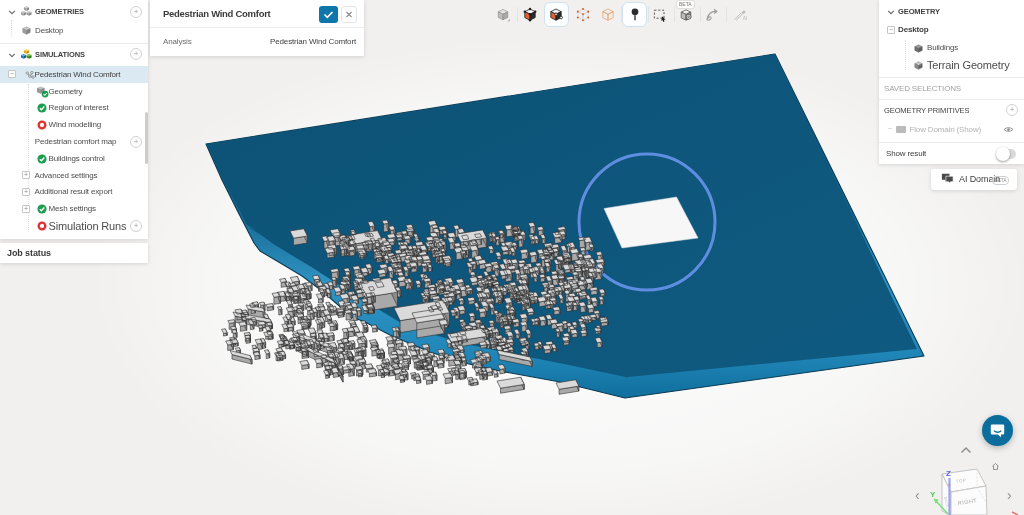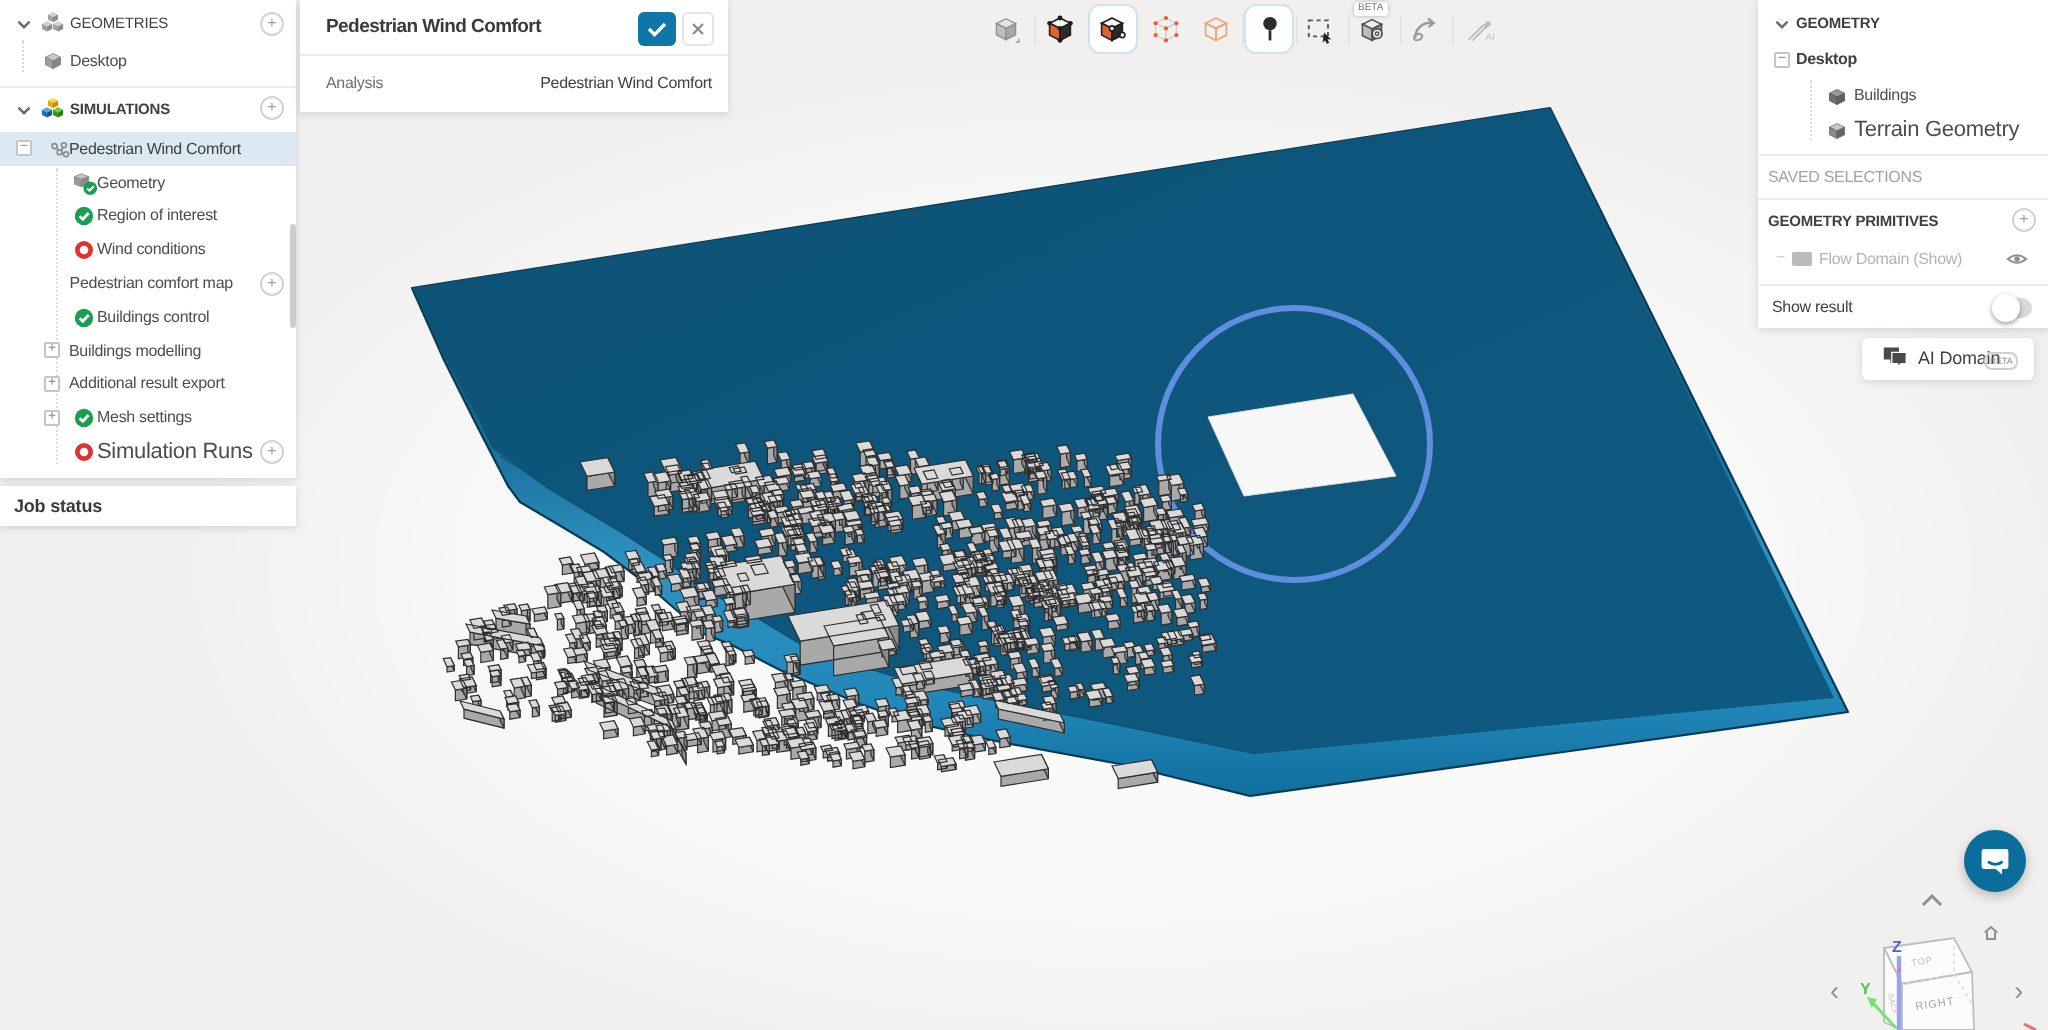--- a/index.html
+++ b/index.html
@@ -53,21 +53,21 @@
           <polygon points="0,1.5 3,3 3,6 0,4.5" fill="#a0a0a0"></polygon>
           <polygon points="6,1.5 3,3 3,6 6,4.5" fill="#8a8a8a"></polygon>
         </g>
         <g transform="translate(6.5,5.5)">
           <polygon points="3,0 6,1.5 3,3 0,1.5" fill="#d0d0d0"></polygon>
           <polygon points="0,1.5 3,3 3,6 0,4.5" fill="#a0a0a0"></polygon>
           <polygon points="6,1.5 3,3 3,6 6,4.5" fill="#8a8a8a"></polygon>
         </g>
       </svg>
     </div>
-    <div style="position:absolute;left:35px;top:4px;height:16px;line-height:16px;white-space:nowrap;font-size:7.5px;letter-spacing:-0.1px;font-weight:400;color:#3f3f3f">GEOMETRIES</div>
+    <div style="position:absolute;left:35px;top:4px;height:16px;line-height:16px;white-space:nowrap;font-size:7.5px;letter-spacing:-0.1px;font-weight:700;color:#3f3f3f">GEOMETRIES</div>
     <div style="position:absolute;left:130px;top:6px">
       <span style="display:block;width:12px;height:12px;border:1px solid #d2d2d2;border-radius:50%;background:#fff;color:#a0a0a0;font-size:8px;line-height:10px;text-align:center">+</span>
     </div>
     <div style="position:absolute;left:22px;top:26px">
       <svg width="9" height="9" viewBox="0 0 12 12">
         <g stroke="#777" stroke-width="0.5">
           <polygon points="6,1 11,3.5 6,6 1,3.5" fill="#c9c9c9"></polygon>
           <polygon points="1,3.5 6,6 6,11 1,8.5" fill="#9f9f9f"></polygon>
           <polygon points="11,3.5 6,6 6,11 11,8.5" fill="#858585"></polygon>
         </g>
@@ -134,36 +134,36 @@
         <circle cx="6" cy="6" r="5.5" fill="#1d9d4f"></circle>
         <path d="M3.4 6.2 L5.3 8 L8.8 4.2" stroke="#fff" stroke-width="1.7" fill="none"></path>
       </svg>
     </div>
     <div style="position:absolute;left:48.5px;top:100.3px;height:16px;line-height:16px;white-space:nowrap;font-size:8px;letter-spacing:-0.15px;color:#4d4d4d">Region of interest</div>
     <div style="position:absolute;left:36.5px;top:120px">
       <svg width="10" height="10" viewBox="0 0 12 12">
         <circle cx="6" cy="6" r="4" fill="none" stroke="#e03131" stroke-width="2.8"></circle>
       </svg>
     </div>
-    <div style="position:absolute;left:48.5px;top:117.1px;height:16px;line-height:16px;white-space:nowrap;font-size:8px;letter-spacing:-0.15px;color:#4d4d4d">Wind conditions</div>
+    <div style="position:absolute;left:48.5px;top:117.1px;height:16px;line-height:16px;white-space:nowrap;font-size:8px;letter-spacing:-0.15px;color:#4d4d4d">Wind modelling</div>
     <div style="position:absolute;left:130px;top:136px">
       <span style="display:block;width:12px;height:12px;border:1px solid #d2d2d2;border-radius:50%;background:#fff;color:#a0a0a0;font-size:8px;line-height:10px;text-align:center">+</span>
     </div>
     <div style="position:absolute;left:34.8px;top:133.9px;height:16px;line-height:16px;white-space:nowrap;font-size:8px;letter-spacing:-0.15px;color:#4d4d4d">Pedestrian comfort map</div>
     <div style="position:absolute;left:36.5px;top:154px">
       <svg width="10" height="10" viewBox="0 0 12 12">
         <circle cx="6" cy="6" r="5.5" fill="#1d9d4f"></circle>
         <path d="M3.4 6.2 L5.3 8 L8.8 4.2" stroke="#fff" stroke-width="1.7" fill="none"></path>
       </svg>
     </div>
     <div style="position:absolute;left:48.5px;top:150.7px;height:16px;line-height:16px;white-space:nowrap;font-size:8px;letter-spacing:-0.15px;color:#4d4d4d">Buildings control</div>
     <div style="position:absolute;left:22px;top:171px">
       <span style="display:block;width:8px;height:8px;line-height:6px;border:1px solid #c6c6c6;background:#fff;border-radius:1px;font-size:7px;color:#8a8a8a;text-align:center">+</span>
     </div>
-    <div style="position:absolute;left:34.5px;top:167.5px;height:16px;line-height:16px;white-space:nowrap;font-size:8px;letter-spacing:-0.15px;color:#4d4d4d">Buildings modelling</div>
+    <div style="position:absolute;left:34.5px;top:167.5px;height:16px;line-height:16px;white-space:nowrap;font-size:8px;letter-spacing:-0.15px;color:#4d4d4d">Advanced settings</div>
     <div style="position:absolute;left:22px;top:188px">
       <span style="display:block;width:8px;height:8px;line-height:6px;border:1px solid #c6c6c6;background:#fff;border-radius:1px;font-size:7px;color:#8a8a8a;text-align:center">+</span>
     </div>
     <div style="position:absolute;left:34.5px;top:184.3px;height:16px;line-height:16px;white-space:nowrap;font-size:8px;letter-spacing:-0.15px;color:#4d4d4d">Additional result export</div>
     <div style="position:absolute;left:36.5px;top:204px">
       <svg width="10" height="10" viewBox="0 0 12 12">
         <circle cx="6" cy="6" r="5.5" fill="#1d9d4f"></circle>
         <path d="M3.4 6.2 L5.3 8 L8.8 4.2" stroke="#fff" stroke-width="1.7" fill="none"></path>
       </svg>
     </div>
@@ -336,21 +336,21 @@
           <polygon points="6,1 11,3.5 6,6 1,3.5" fill="#c9c9c9"></polygon>
           <polygon points="1,3.5 6,6 6,11 1,8.5" fill="#8a8a8a"></polygon>
           <polygon points="11,3.5 6,6 6,11 11,8.5" fill="#666"></polygon>
         </g>
       </svg>
     </div>
     <div style="position:absolute;left:48px;top:57px;height:16px;line-height:16px;white-space:nowrap;font-size:11px;letter-spacing:-0.15px;color:#4d4d4d">Terrain Geometry</div>
     <div style="position:absolute;left:0;top:77px;width:100%;border-top:1px solid #ececec"></div>
     <div style="position:absolute;left:5px;top:80.5px;height:16px;line-height:16px;white-space:nowrap;font-size:8px;letter-spacing:-0.15px;color:#4d4d4d;color:#a2a2a2">SAVED SELECTIONS</div>
     <div style="position:absolute;left:0;top:99px;width:100%;border-top:1px solid #ececec"></div>
-    <div style="position:absolute;left:5px;top:102.5px;height:16px;line-height:16px;white-space:nowrap;font-size:7.5px;letter-spacing:-0.1px;font-weight:700;color:#3f3f3f">GEOMETRY PRIMITIVES</div>
+    <div style="position:absolute;left:5px;top:102.5px;height:16px;line-height:16px;white-space:nowrap;font-size:7.5px;letter-spacing:-0.1px;font-weight:400;color:#3f3f3f">GEOMETRY PRIMITIVES</div>
     <div style="position:absolute;left:127px;top:104px">
       <span style="display:block;width:12px;height:12px;border:1px solid #d2d2d2;border-radius:50%;background:#fff;color:#a0a0a0;font-size:8px;line-height:10px;text-align:center">+</span>
     </div>
     <div style="position:absolute;left:9px;top:124px;font-size:8px;color:#c9c9c9">−</div>
     <div style="position:absolute;left:17px;top:126px;width:10px;height:7px;background:#bbb;border-radius:1px"></div>
     <div style="position:absolute;left:30.5px;top:122px;height:16px;line-height:16px;white-space:nowrap;font-size:8px;letter-spacing:-0.15px;color:#4d4d4d;color:#b3b3b3">Flow Domain (Show)</div>
     <div style="position:absolute;left:124px;top:124px">
       <svg width="11" height="11" viewBox="0 0 12 12">
         <path d="M1 6 Q6 1.8 11 6 Q6 10.2 1 6 Z" fill="none" stroke="#8f8f8f" stroke-width="1"></path>
         <circle cx="6" cy="6" r="1.5" fill="#8f8f8f"></circle>

